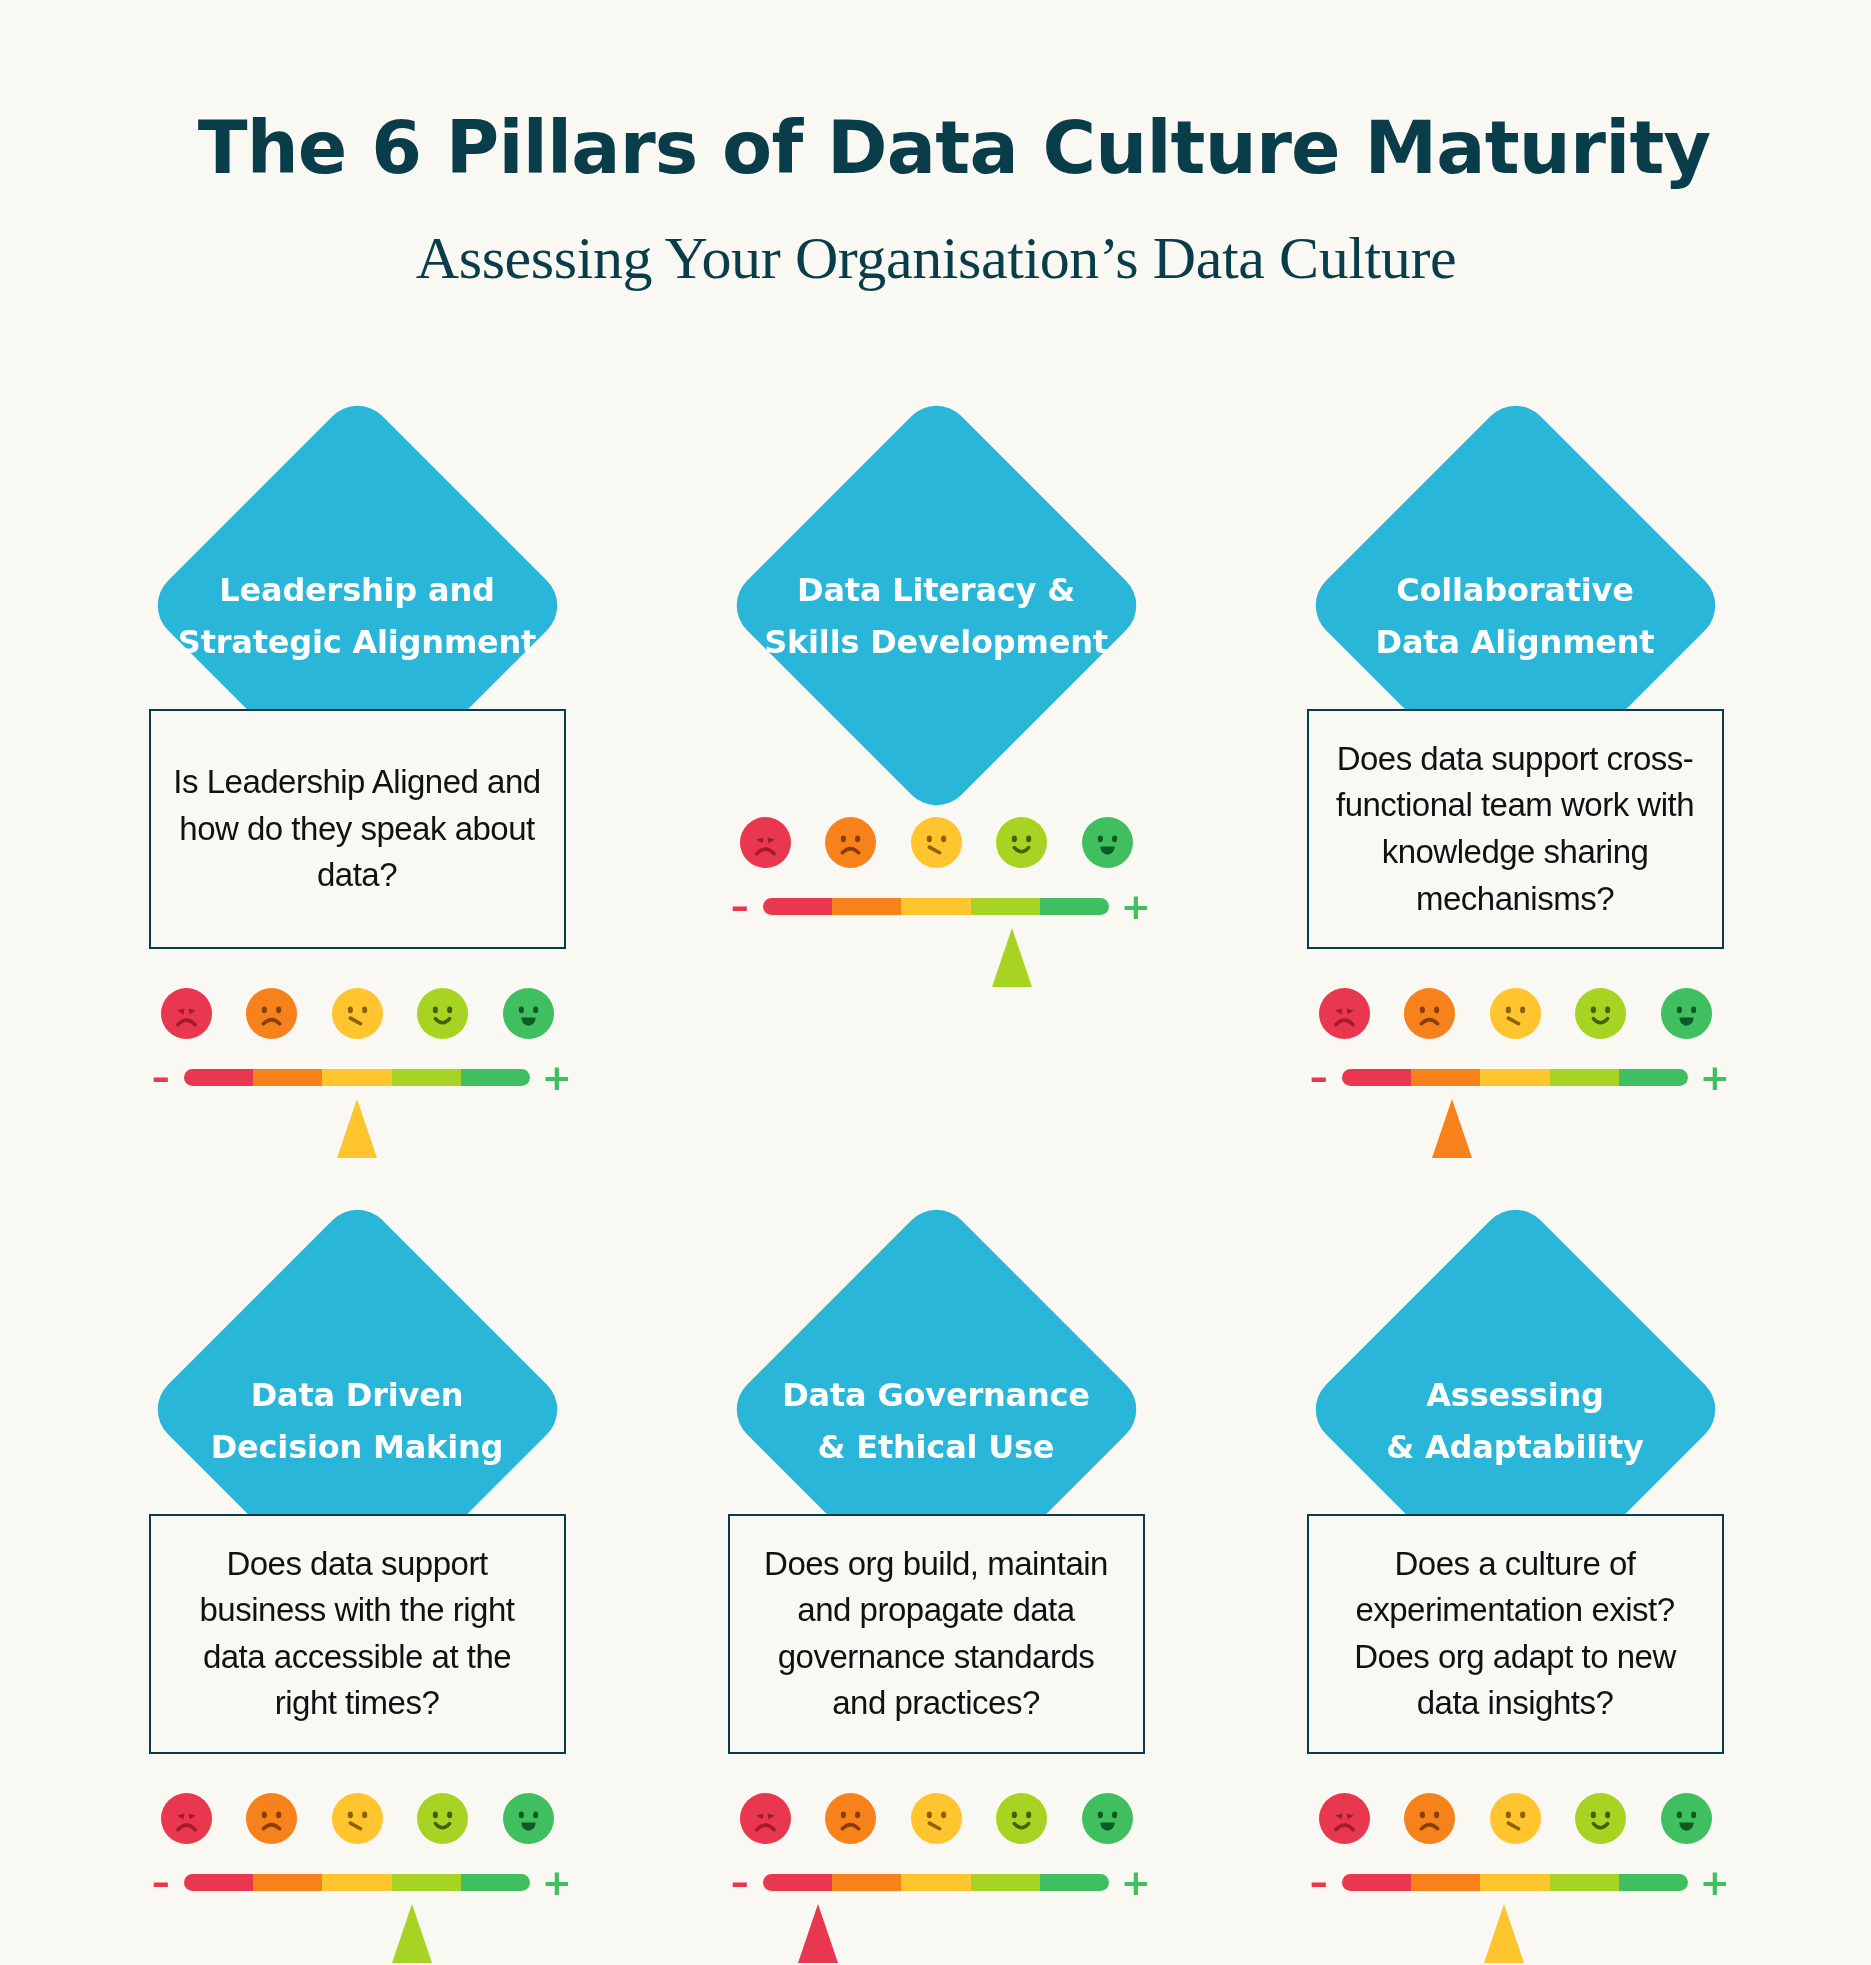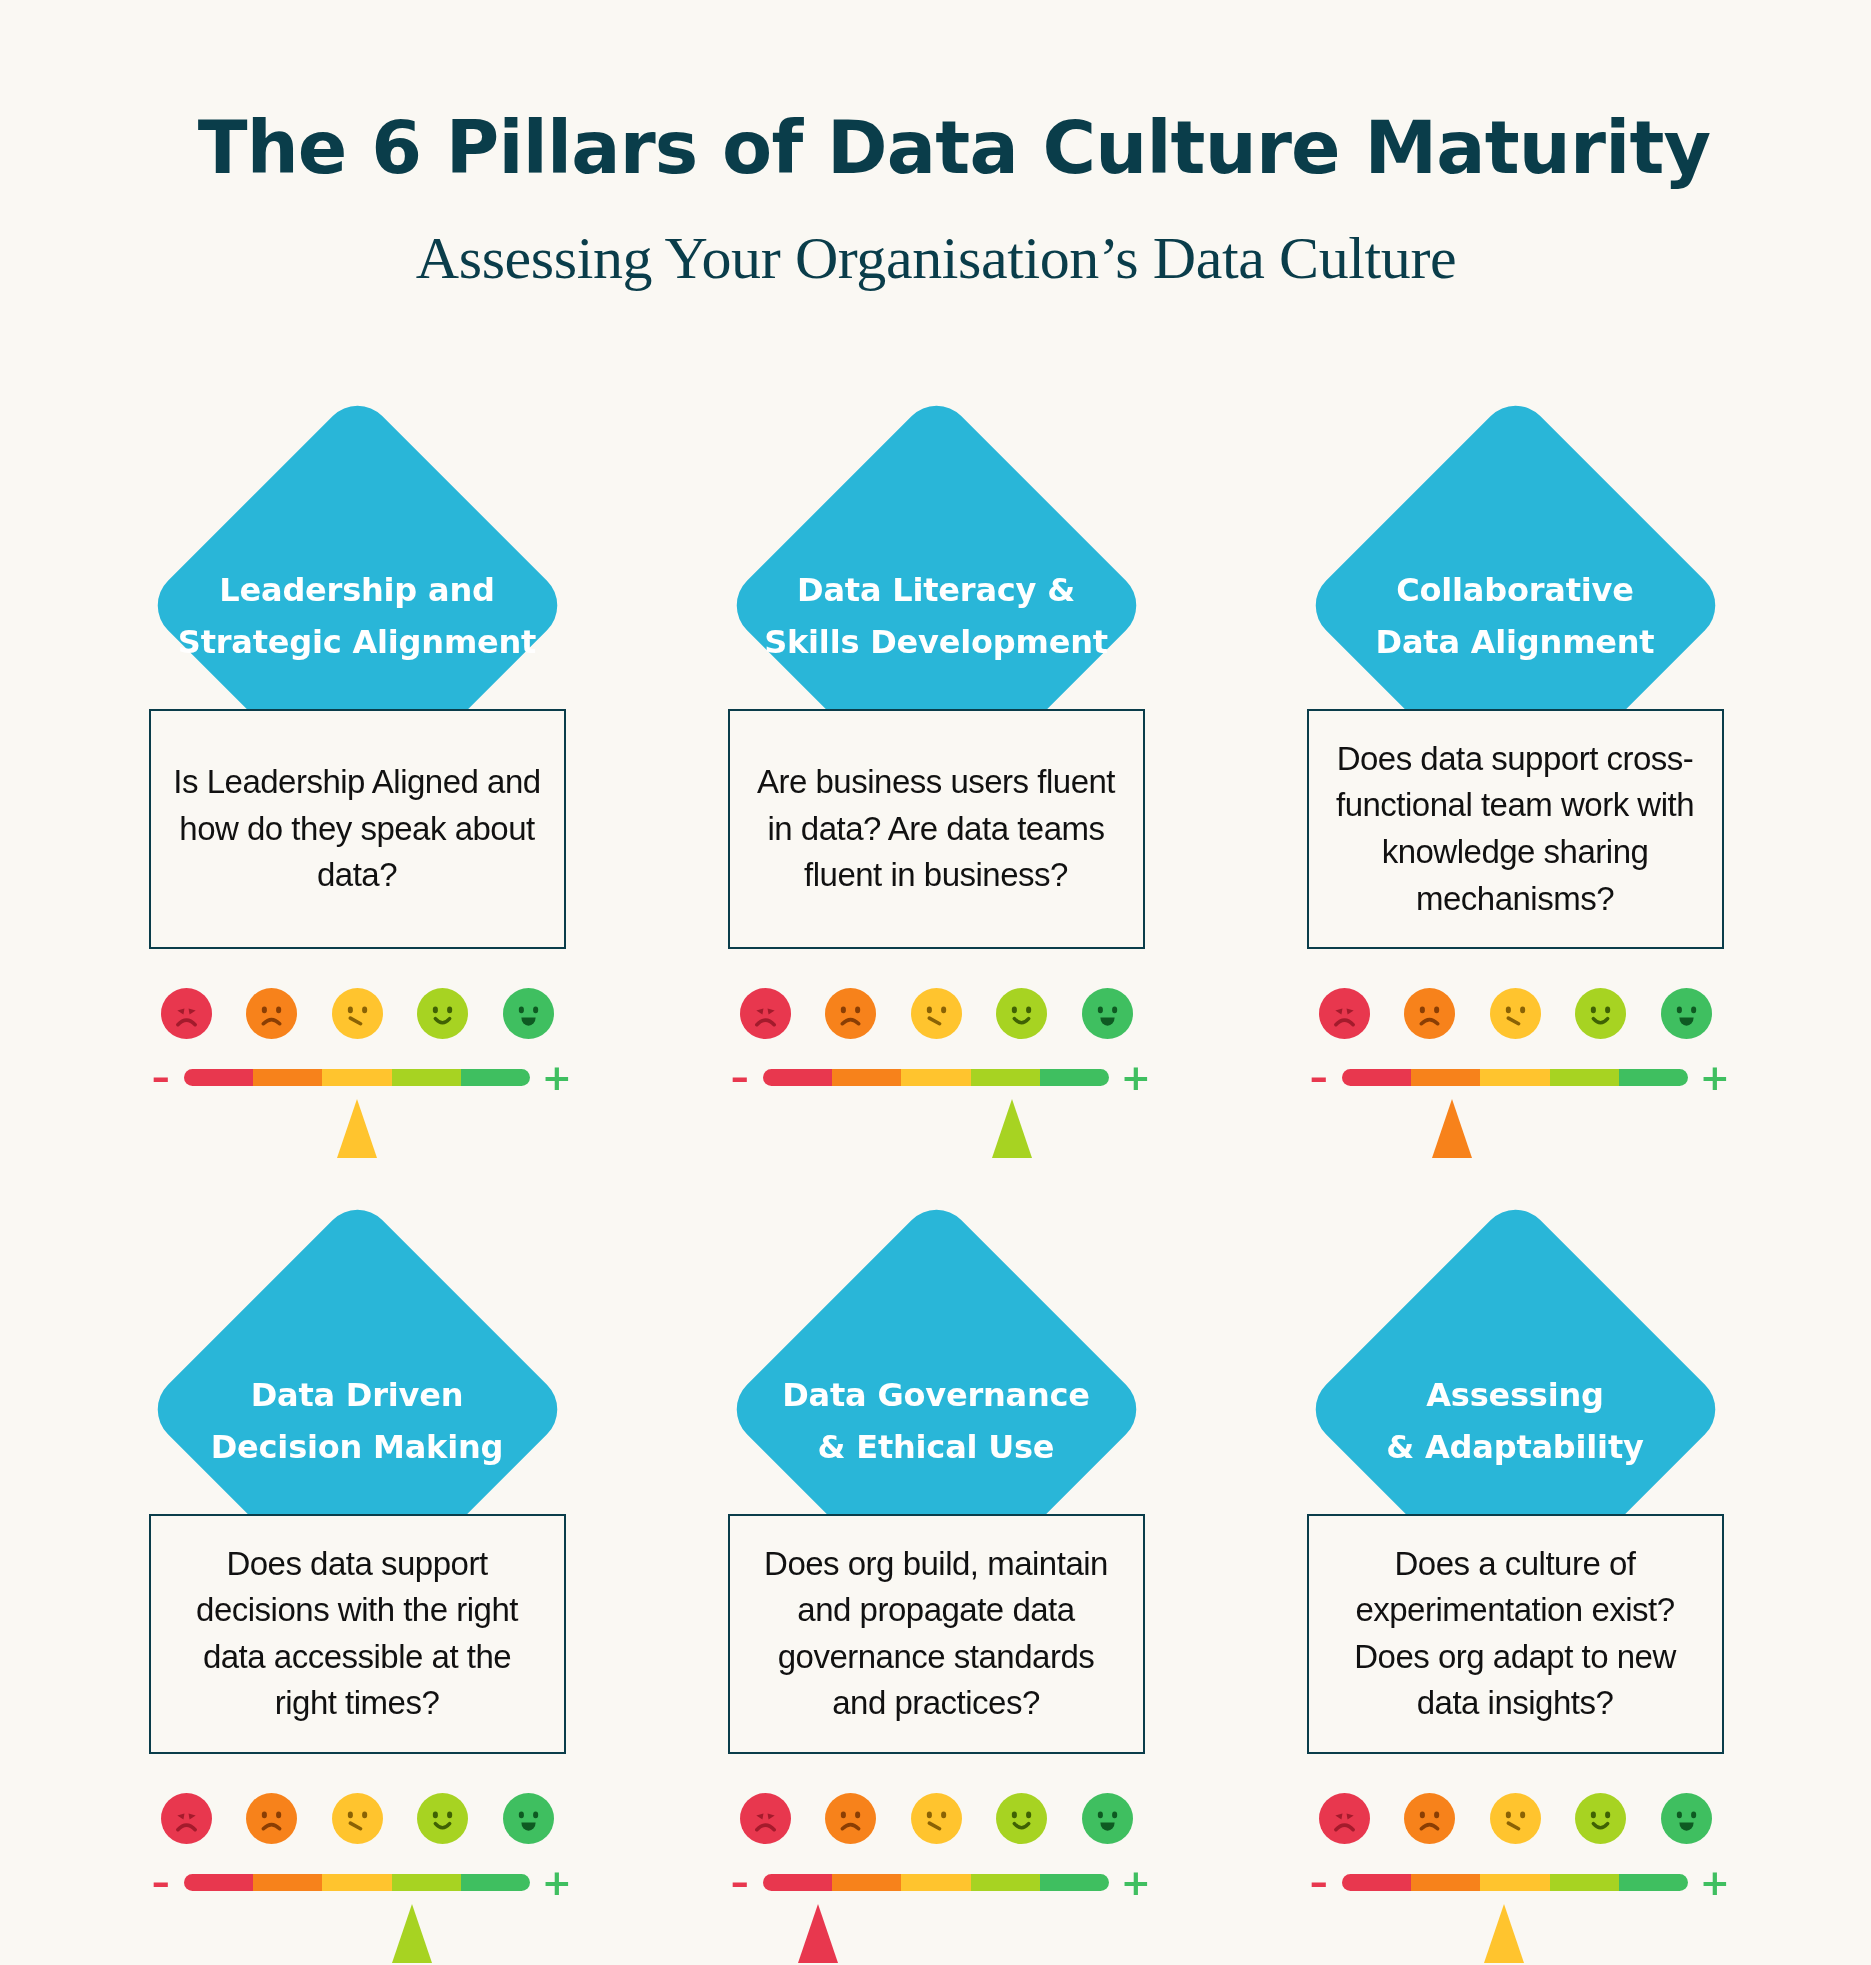--- a/index.html
+++ b/index.html
@@ -246,23 +246,20 @@
         </div>
       </div>
       <div class="pillar">
         <div class="diamond-wrap">
           <div class="diamond-shape"></div>
           <div class="diamond-label">
             <div>Data Literacy &amp;</div>
             <div>Skills Development</div>
           </div>
         </div>
-        <div class="question-box">
-          <div class="question-text">Are business users fluent in data? Are data teams fluent in business?</div>
-        </div>
         <div class="faces-row">
           <div class="face">
             <svg viewBox="0 0 100 100" xmlns="http://www.w3.org/2000/svg">
               <circle cx="50" cy="50" r="50" fill="#E8374E"></circle>
               <path d="M32 44 L46 40 L44 52 Z" fill="#A31B2C"></path>
               <path d="M68 44 L54 40 L56 52 Z" fill="#A31B2C"></path>
               <path d="M33 72 Q50 54 67 72" stroke="#A31B2C" stroke-width="7" fill="none" stroke-linecap="round"></path>
             </svg>
           </div>
           <div class="face">
@@ -385,21 +382,21 @@
     <div class="pillar-row">
       <div class="pillar">
         <div class="diamond-wrap">
           <div class="diamond-shape"></div>
           <div class="diamond-label">
             <div>Data Driven</div>
             <div>Decision Making</div>
           </div>
         </div>
         <div class="question-box">
-          <div class="question-text">Does data support decisions with the right data accessible at the right times?</div>
+          <div class="question-text">Does data support business with the right data accessible at the right times?</div>
         </div>
         <div class="faces-row">
           <div class="face">
             <svg viewBox="0 0 100 100" xmlns="http://www.w3.org/2000/svg">
               <circle cx="50" cy="50" r="50" fill="#E8374E"></circle>
               <path d="M32 44 L46 40 L44 52 Z" fill="#A31B2C"></path>
               <path d="M68 44 L54 40 L56 52 Z" fill="#A31B2C"></path>
               <path d="M33 72 Q50 54 67 72" stroke="#A31B2C" stroke-width="7" fill="none" stroke-linecap="round"></path>
             </svg>
           </div>

